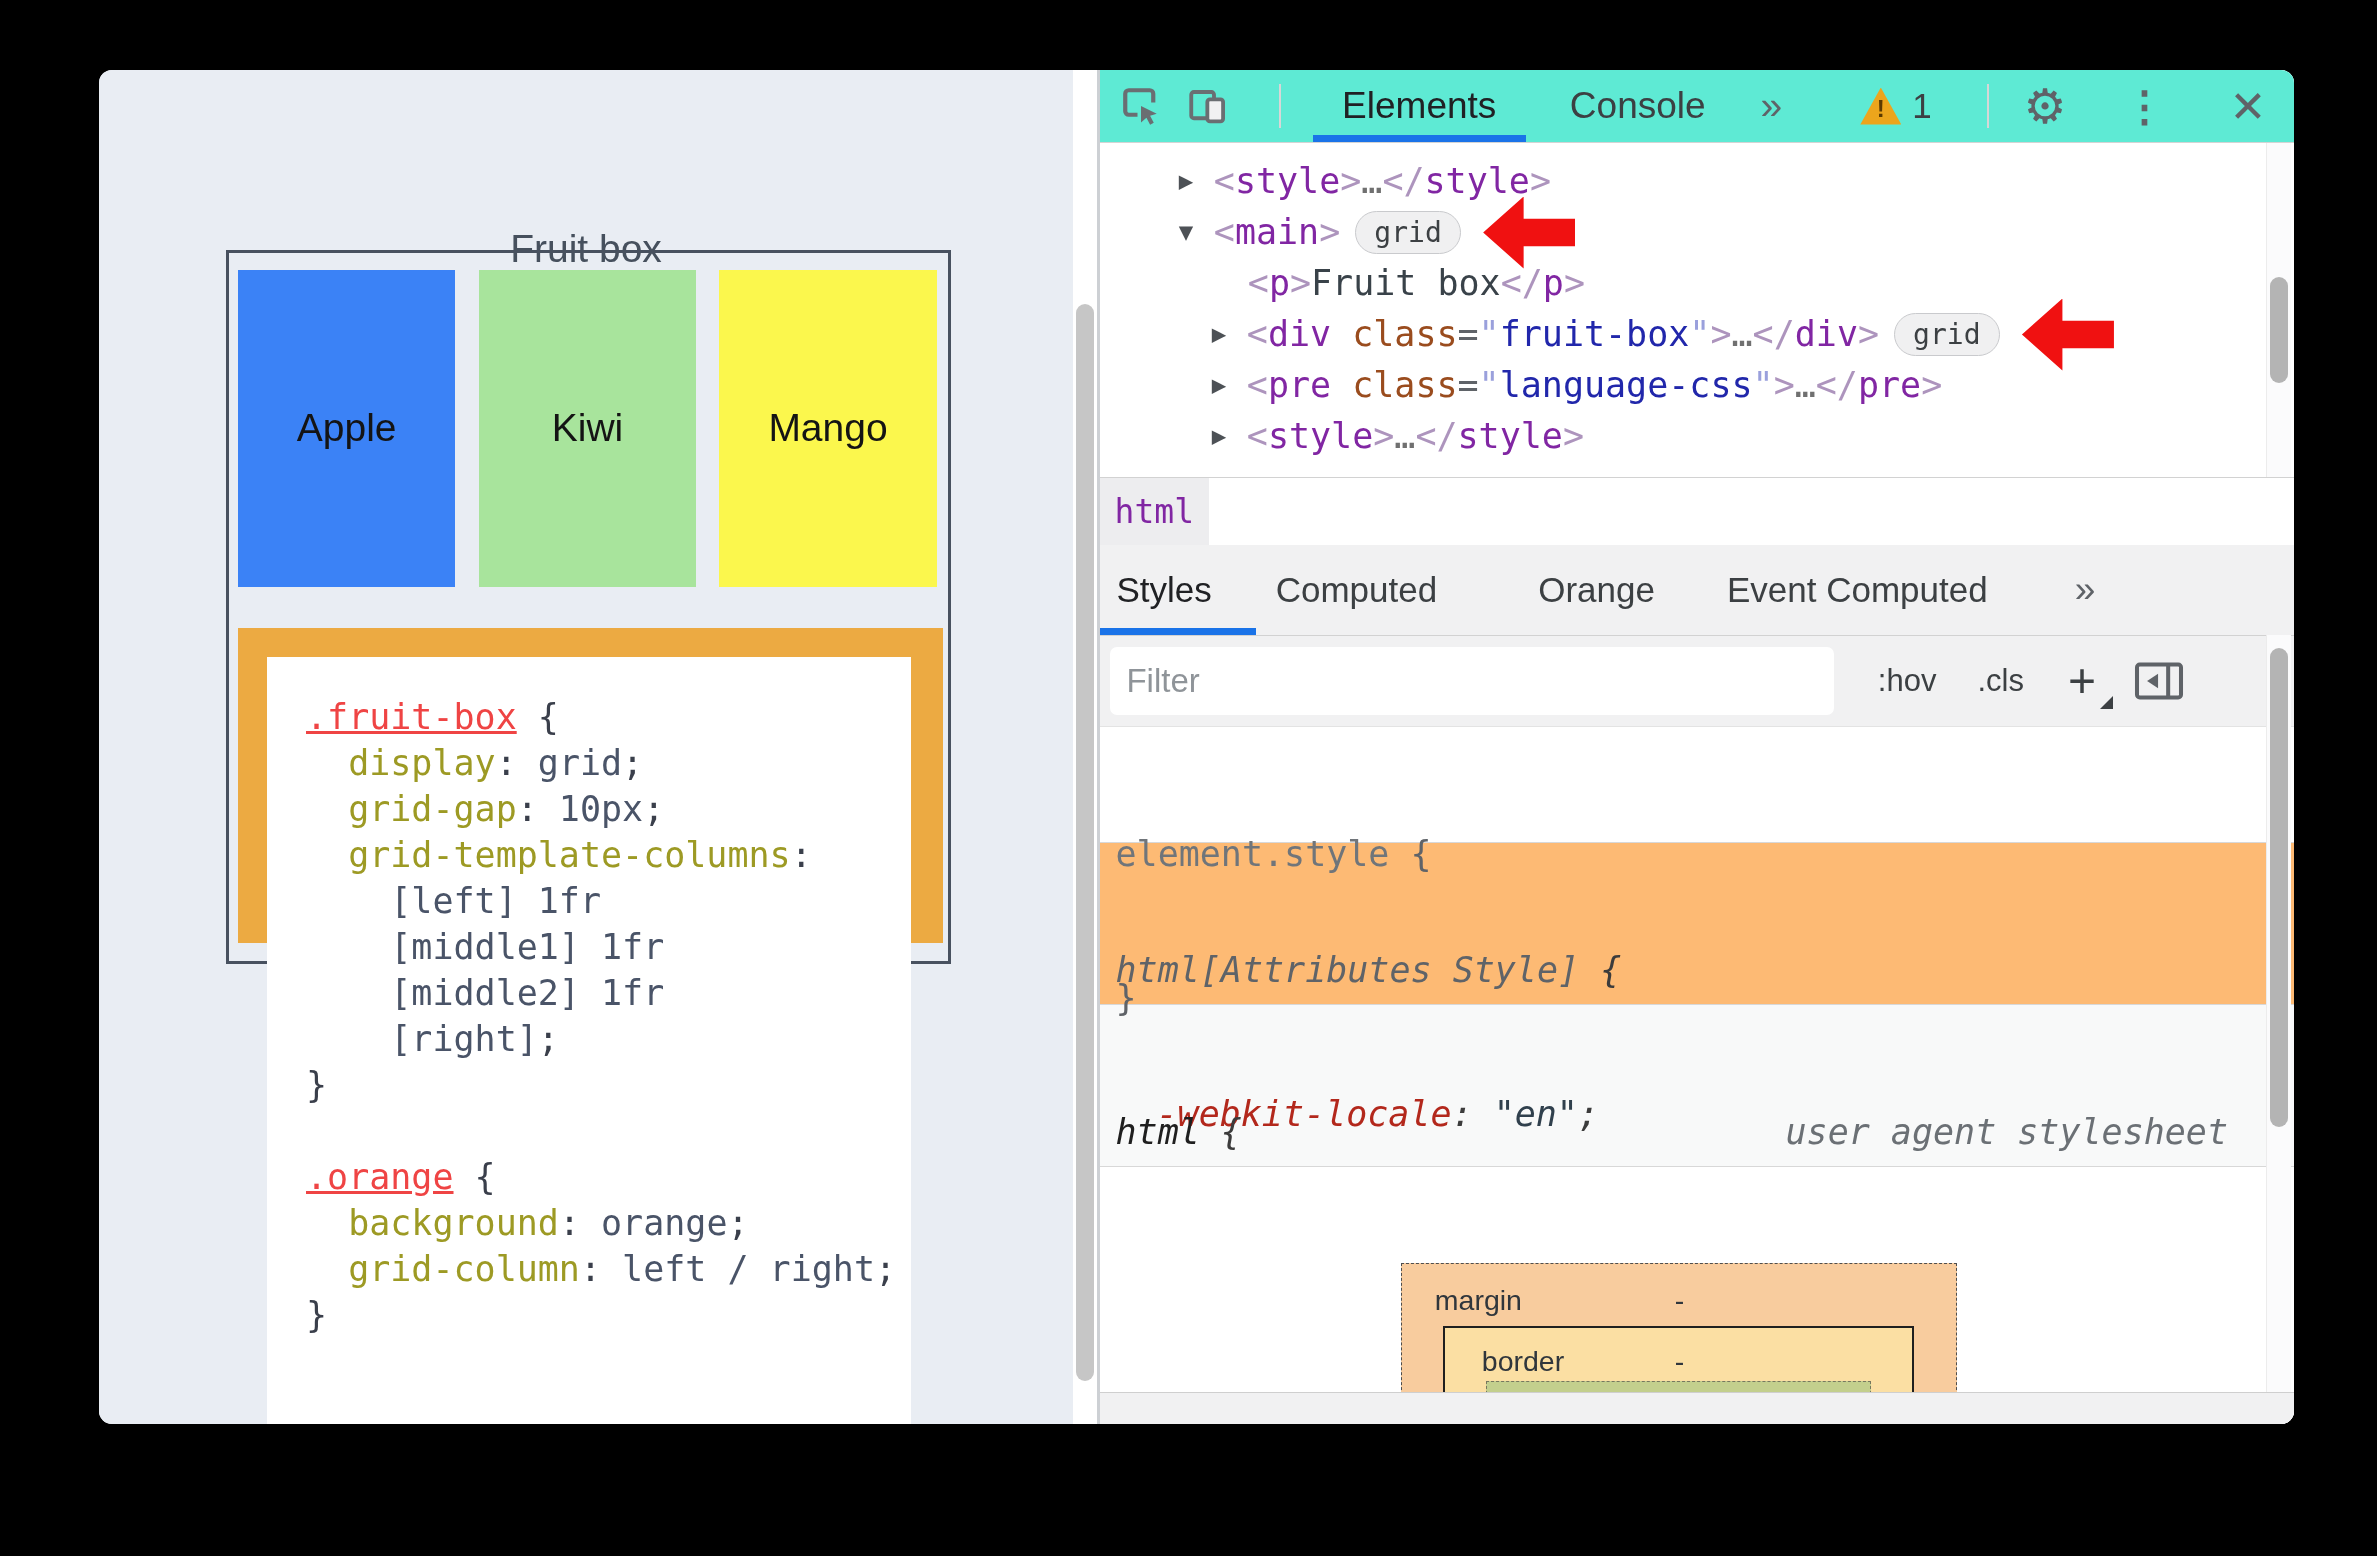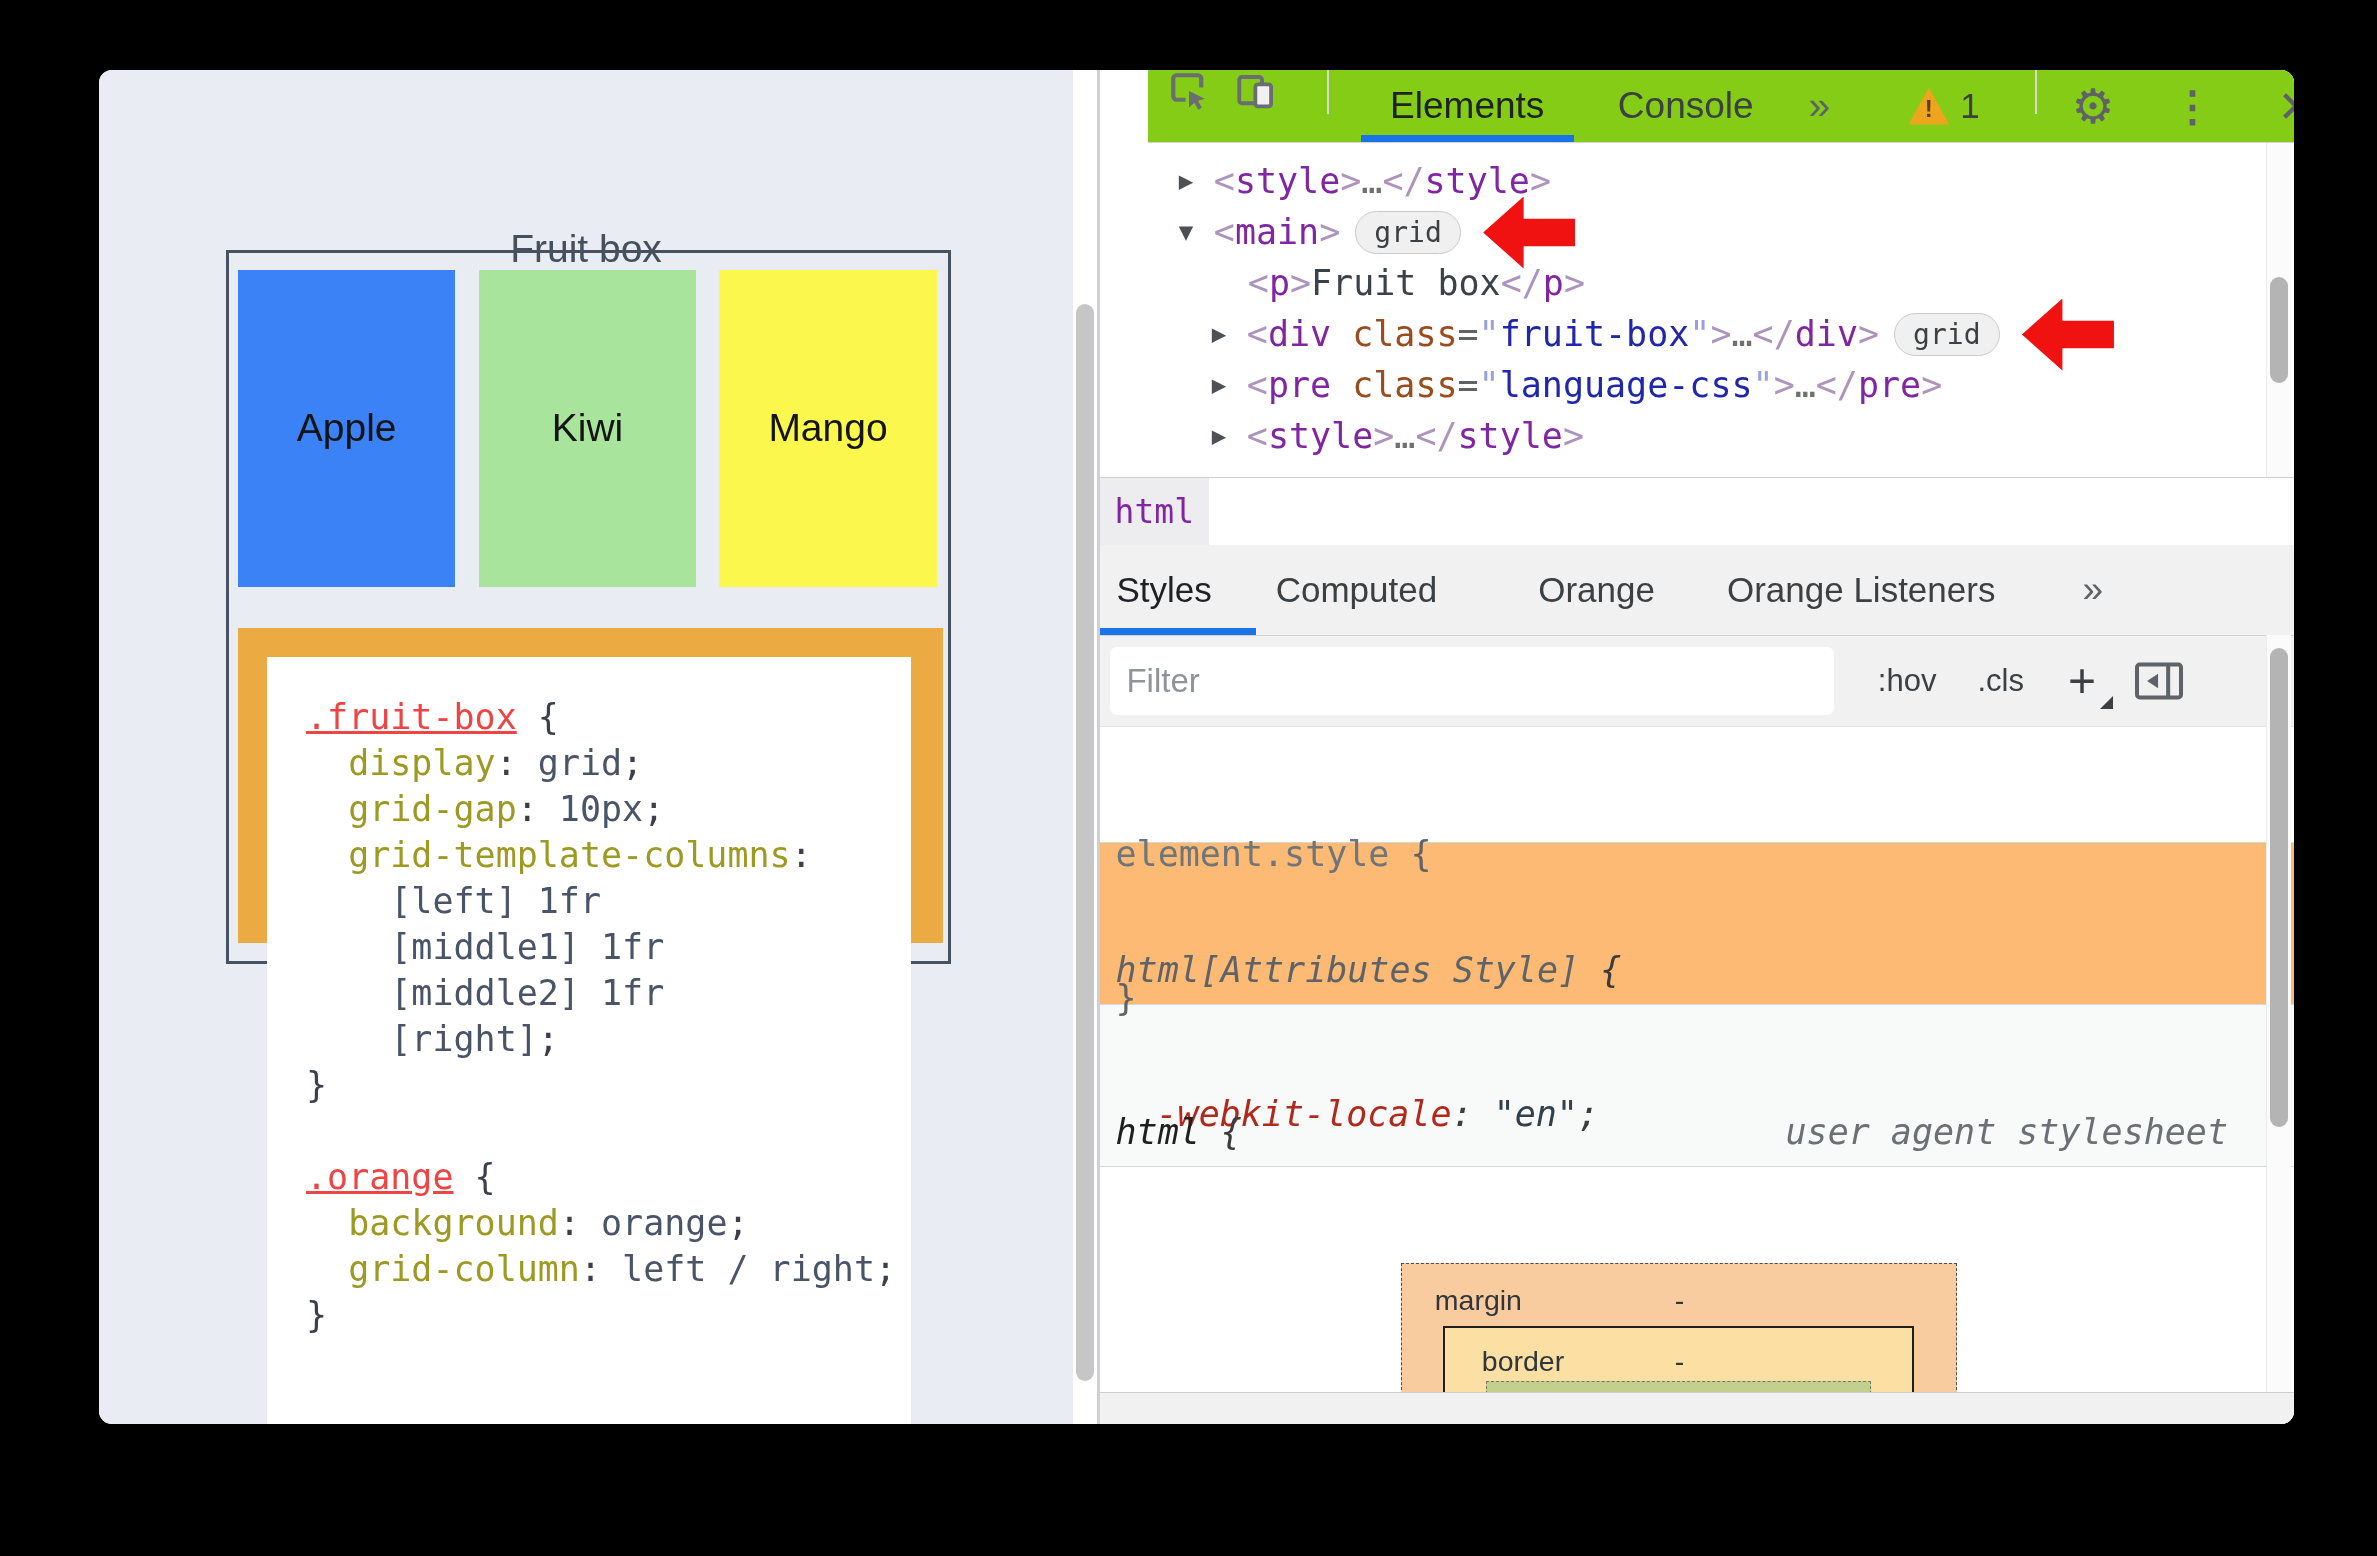--- a/index.html
+++ b/index.html
@@ -24,22 +24,22 @@
   .code-line{height:46px;}
   .tk-s{color:#ef4444;text-decoration:underline;} .tk-p{color:#3a3f4b;} .tk-k{color:#9d9a24;} .tk-v{color:#4a5468;}
   
   #page-scroll{position:relative;width:24px;flex:none;background:#ffffff;}
   #page-scroll-thumb{position:absolute;left:2.8px;top:234px;width:18.4px;height:1077px;
     border-radius:9.2px;background:#c6c6c6;}
   #panel-divider{width:2.8px;flex:none;background:#cdd0d4;}
   
   #devtools{position:relative;flex:1;background:#fff;display:flex;flex-direction:column;min-width:0;}
   
-  #dt-toolbar{position:relative;height:73px;flex:none;background:#84cc16;border-bottom:1.8px solid #d4d4d4;
-    display:flex;box-sizing:border-box;color:#5f6368;margin-left:48px;}
+  #dt-toolbar{position:relative;height:73px;flex:none;background:#5eead4;border-bottom:1.8px solid #d4d4d4;
+    display:flex;align-items:center;box-sizing:border-box;color:#5f6368;}
   .tb-icon{flex:none;display:flex;align-items:center;justify-content:center;}
   .vsep{flex:none;width:1.8px;height:44px;background:#d7d7d7;}
   .tb-tab{flex:none;position:relative;height:100%;display:flex;align-items:center;font-size:37px;}
   #tab-elements{color:#202124;padding:0 29.5px;margin-left:32px;}
   #tab-elements .tab-underline{position:absolute;left:0;right:0;bottom:0;height:7.4px;background:#1a73e8;}
   #tab-console{color:#3c4043;margin-left:44px;}
   #more-tabs{margin-left:55px;font-size:39px;color:#5f6368;}
   #warning-badge{display:flex;align-items:center;margin-left:78px;}
   #warning-icon{width:41px;height:37px;background:#eca51c;clip-path:polygon(50% 0,100% 100%,0 100%);
     position:relative;display:flex;align-items:flex-end;justify-content:center;}
@@ -198,21 +198,21 @@
     </div>
 
     <div id="breadcrumb-bar">
       <div id="breadcrumb-html" class="mono">html</div>
     </div>
 
     <div id="styles-tabbar">
       <div class="ptab" id="ptab-styles">Styles</div>
       <div class="ptab" id="ptab-computed">Computed</div>
       <div class="ptab" id="ptab-layout">Orange</div>
-      <div class="ptab" id="ptab-events">Orange Listeners</div>
+      <div class="ptab" id="ptab-events">Event Computed</div>
       <div class="ptab" id="more-panels">»</div>
       <div id="styles-underline"></div>
     </div>
 
     <div id="filter-row">
       <input id="filter-input" type="text" placeholder="Filter" style="">
       <div class="style-toggle" id="hov-toggle">:hov</div>
       <div class="style-toggle" id="cls-toggle">.cls</div>
       <div id="plus-button">
         <span>+</span>

